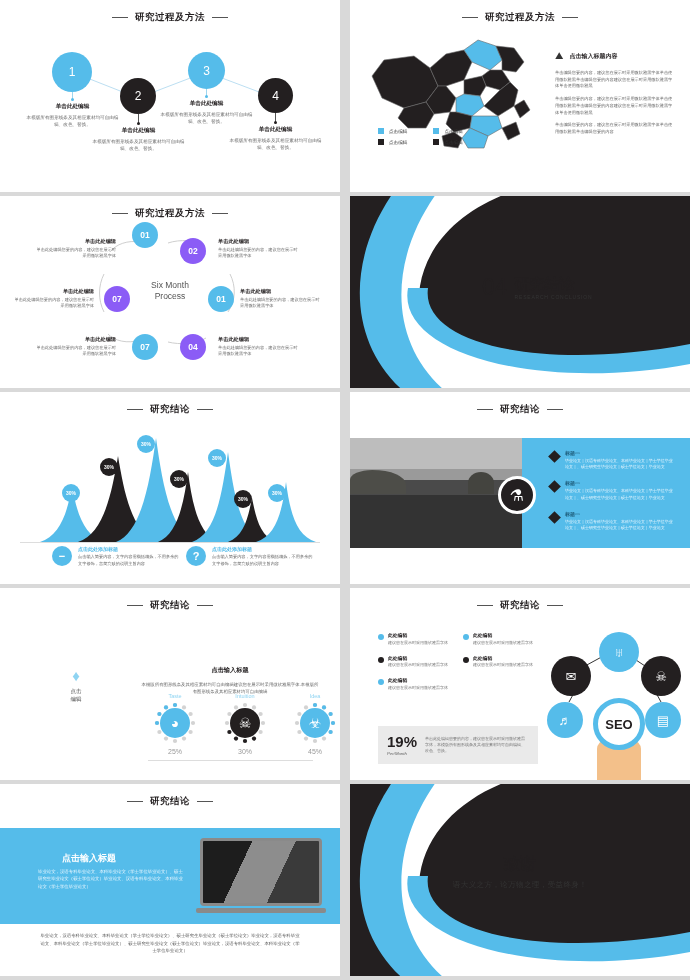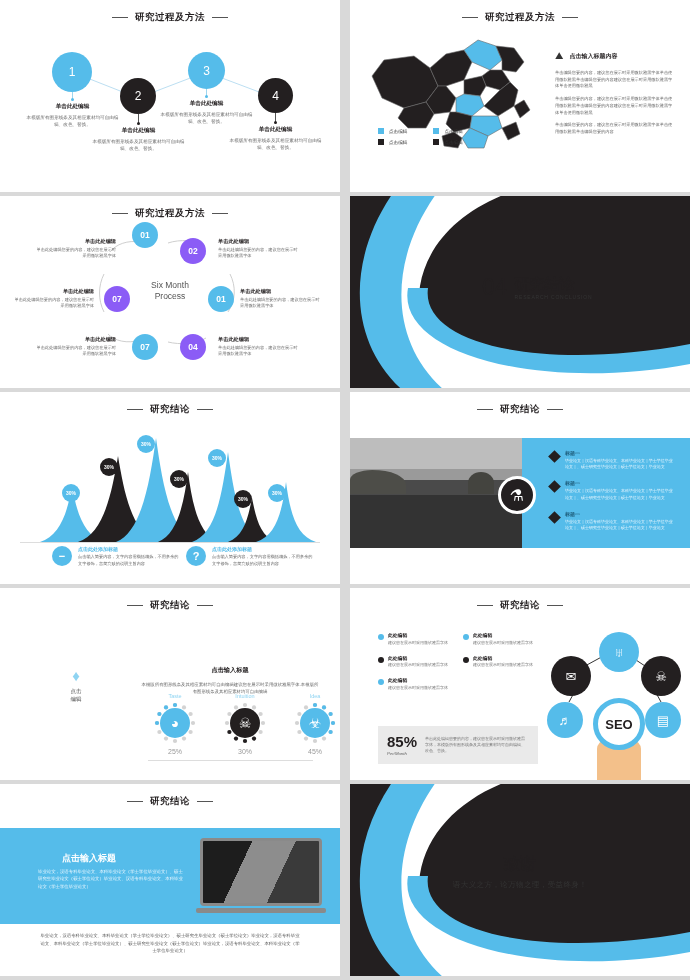--- a/index.html
+++ b/index.html
@@ -597,21 +597,21 @@
       <div class="s8item">
           <span class="bd b"></span>
           <div>
             <div class="h">此处编辑</div>
             <div class="p">建议您在展示时采用微软雅黑字体</div>
           </div>
         </div>
     </div>
     <div class="s8box">
       <div>
-        <div class="big">85%</div>
+        <div class="big">19%</div>
         <div class="sub">Per/Month</div>
       </div>
       <div class="tx">单击此处编辑您要的内容，建议您在展示时采用微软雅黑字体，本模版所有图形线条及其相应素材均可自由编辑、改色、替换。</div>
     </div>
     <div class="seo">
       <svg width="140" height="150" style="position:absolute;inset:0">
         <g stroke="#333" stroke-width="1" fill="none">
           <path d="M40 38 L62 26"></path>
             <path d="M100 38 L82 26"></path>
             <path d="M24 74 L36 52"></path>

